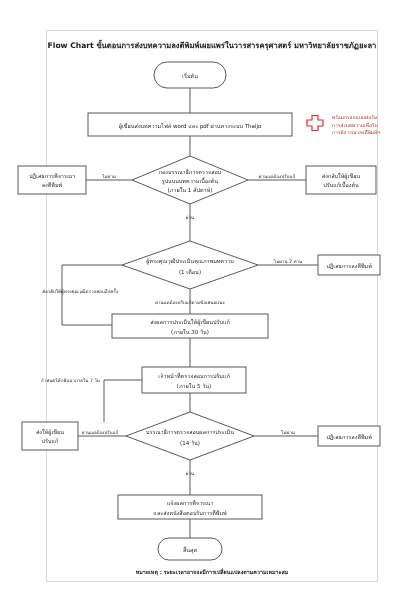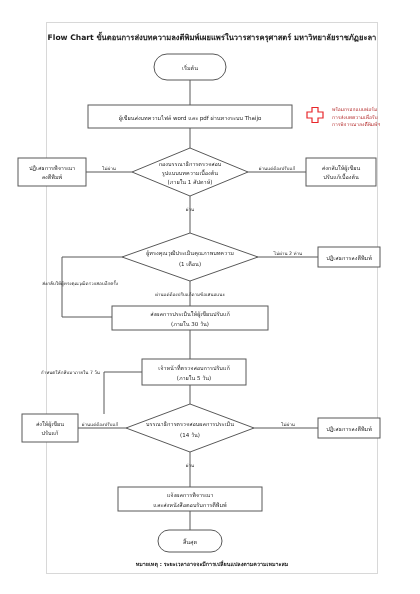--- a/index.html
+++ b/index.html
@@ -11,20 +11,21 @@
     width: 420px;
     height: 594px;
     font-family: "DejaVu Sans", "Liberation Sans", sans-serif;
     overflow: hidden;
   }
   #page {
     position: relative;
     width: 420px;
     height: 510px;
     background: #ffffff;
+    margin-top: 8px;
   }
   .page-border {
     position: absolute;
     left: 46px;
     top: 22px;
     width: 332px;
     height: 552px;
     border-left: 1px solid #d8d8d8;
     border-right: 1px solid #d8d8d8;
     border-top: 1px solid #d8d8d8;

